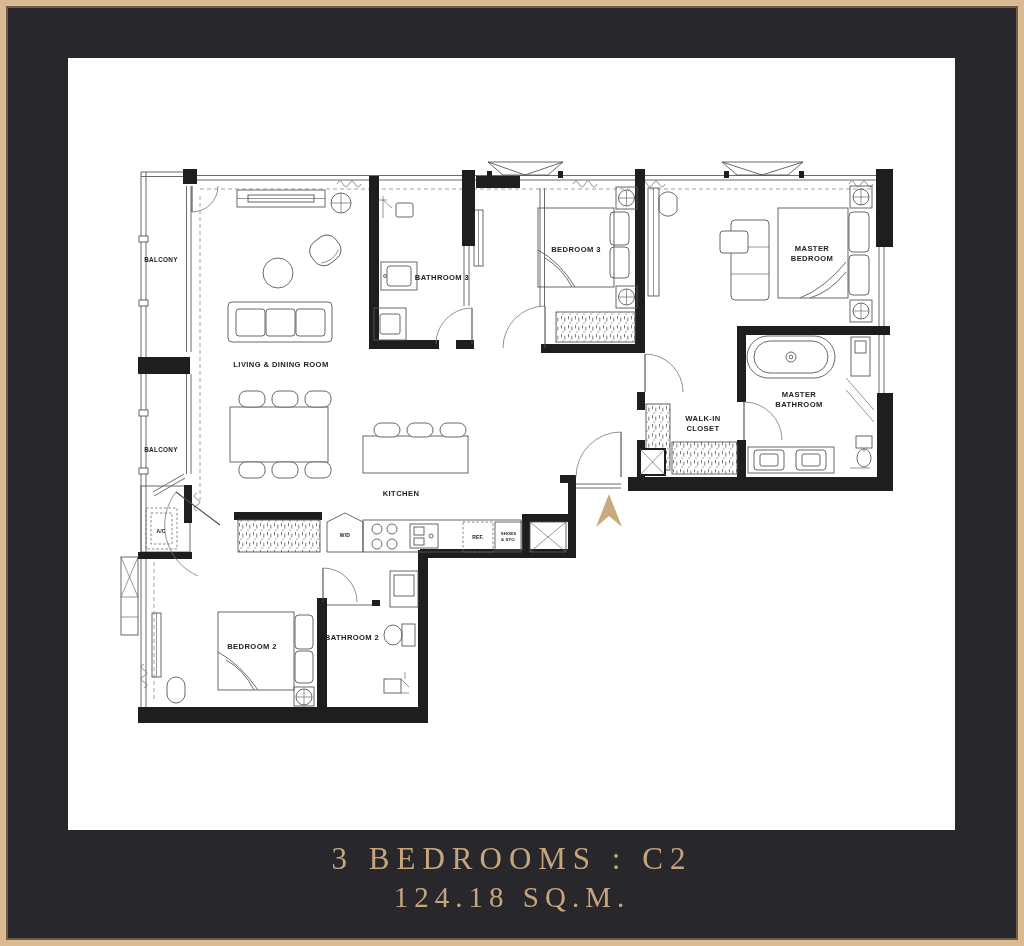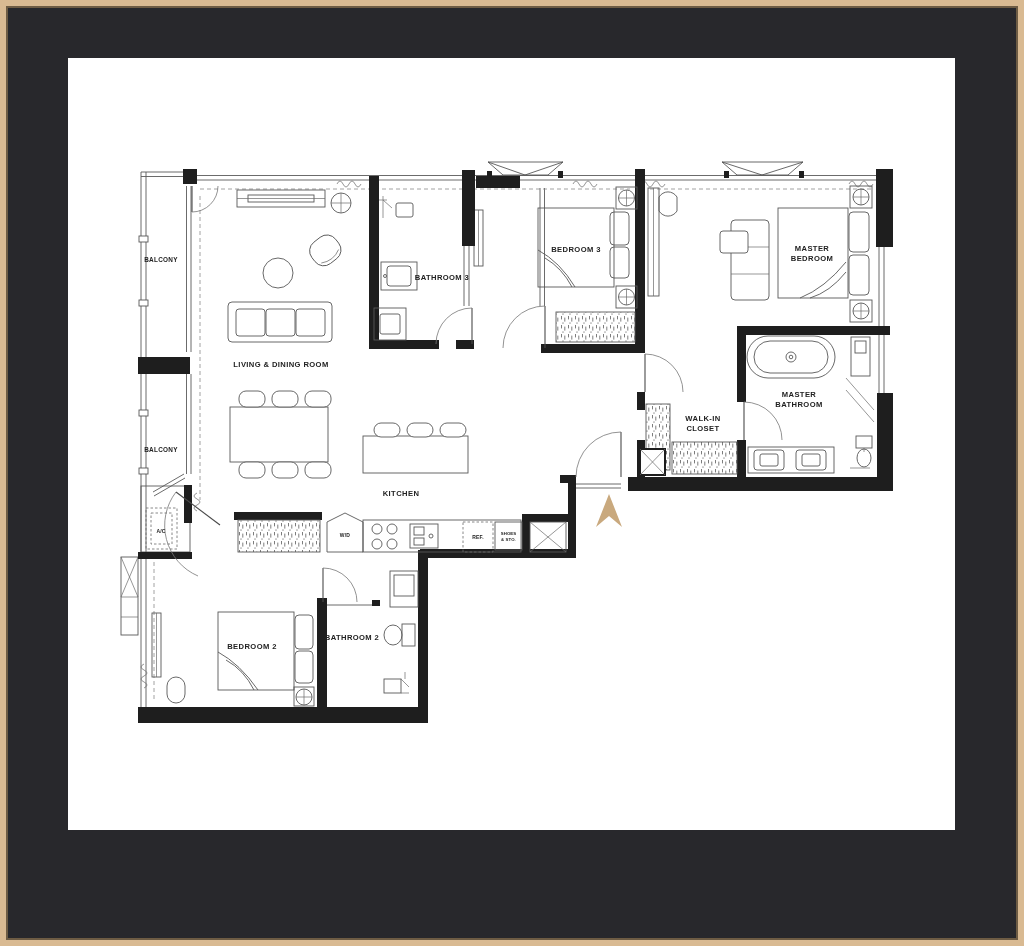--- a/index.html
+++ b/index.html
@@ -328,13 +328,15 @@
     <text x="478" y="539" class="lbl lblT">REF.</text>
     <text x="508.5" y="535" class="lbl lblXS">SHOES</text>
     <text x="508.5" y="541" class="lbl lblXS">&amp; STO.</text>
   </g>
 
   <polygon points="609,494 622,527 609,516 596,527" fill="#c9a97e"></polygon>
 </svg>
 </div>
 
 <div class="caption">
+  <div class="l1">3 BEDROOMS : C2</div>
+  <div class="l2">124.18 SQ.M.</div>
 </div>
 
 </body></html>

